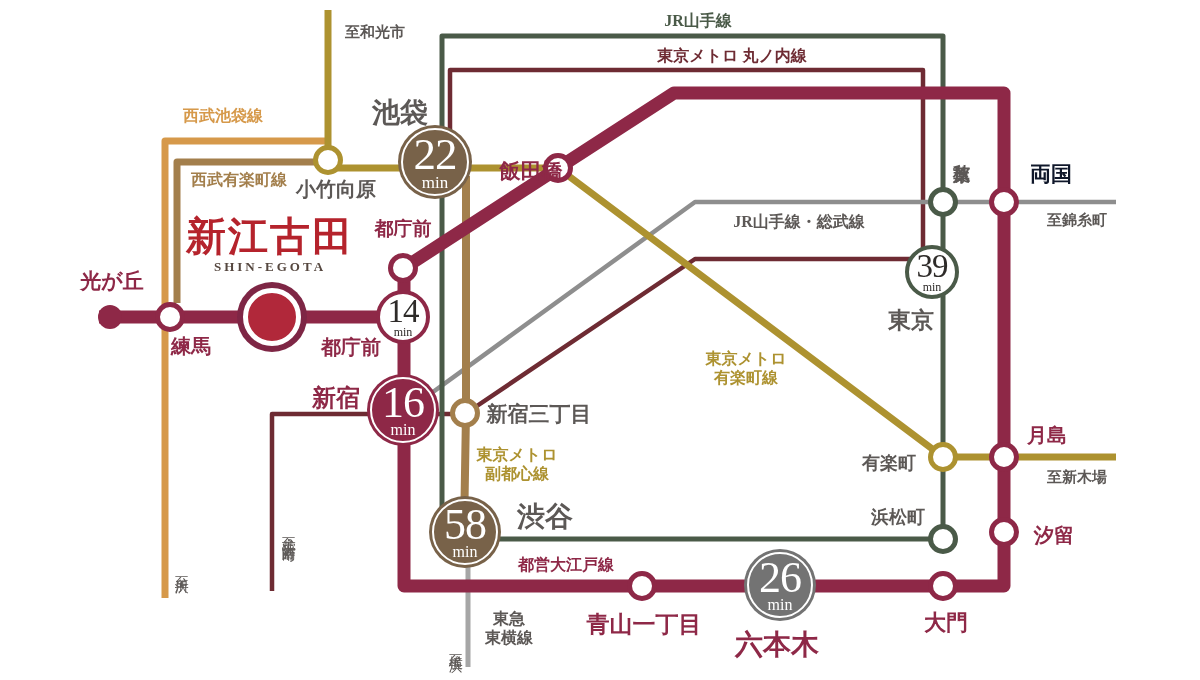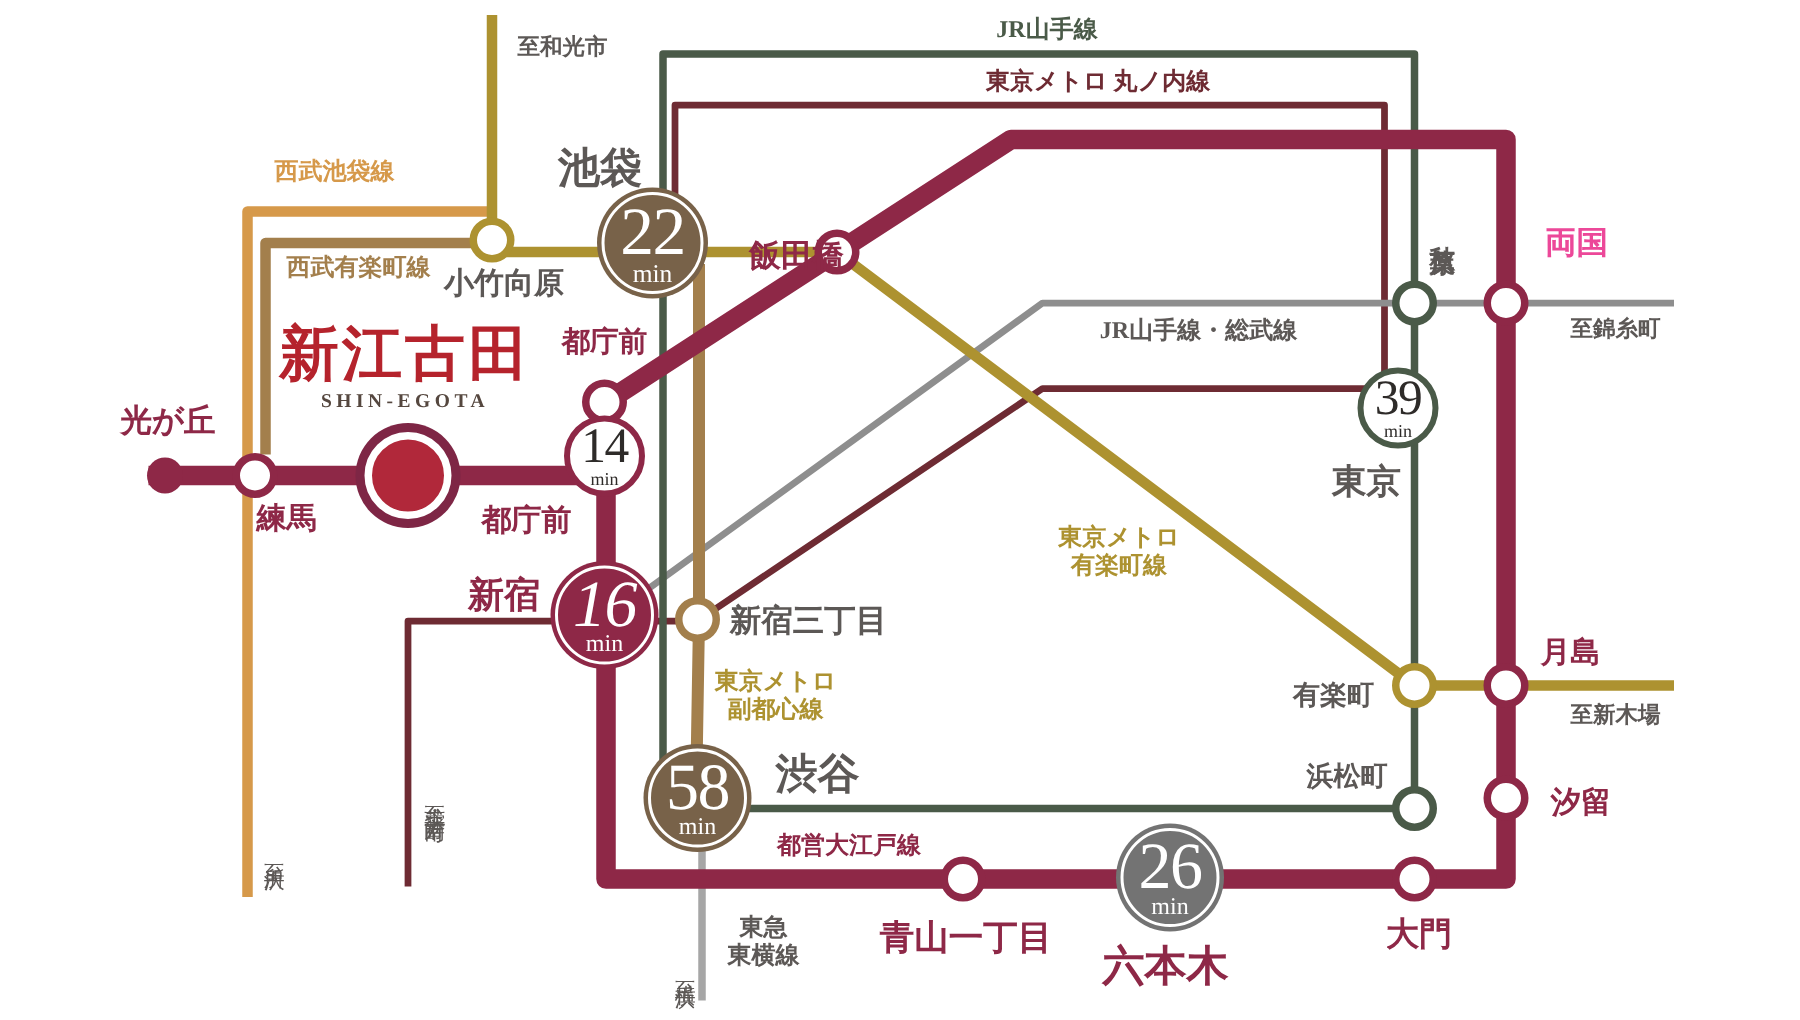--- a/index.html
+++ b/index.html
@@ -80,27 +80,27 @@
     <div class="dot" style="left: 1004px; top: 457px; width: 30px; height: 30px; border-color: rgb(142, 40, 71);"></div>
     <div class="dot" style="left: 943px; top: 539px; width: 30px; height: 30px; border-color: rgb(74, 90, 72);"></div>
     <div class="dot" style="left: 1004px; top: 532px; width: 30px; height: 30px; border-color: rgb(142, 40, 71);"></div>
     <div class="dot" style="left: 943px; top: 586px; width: 30px; height: 30px; border-color: rgb(142, 40, 71);"></div>
     <div class="dot" style="left: 642px; top: 586px; width: 30px; height: 30px; border-color: rgb(142, 40, 71);"></div>
     <div class="badge filled" style="left: 435px; top: 162px; width: 74px; height: 74px; background: rgb(120, 98, 73);">
       <div class="badge-ring"></div>
       <div class="badge-num" style="font-size: 45px;">22</div>
       <div class="badge-min" style="font-size: 17px;">min</div>
     </div>
-    <div class="badge outline" style="left: 403px; top: 304px; width: 54px; height: 54px; border-color: rgb(142, 40, 71);">
+    <div class="badge outline" style="left: 403px; top: 317px; width: 54px; height: 54px; border-color: rgb(142, 40, 71);">
       <div class="badge-num" style="font-size: 33px;">14</div>
       <div class="badge-min" style="font-size: 12px;">min</div>
     </div>
     <div class="badge filled" style="left: 403px; top: 410px; width: 72px; height: 72px; background: rgb(142, 40, 71);">
       <div class="badge-ring"></div>
-      <div class="badge-num" style="font-size: 44px; font-style: italic;">16</div>
+      <div class="badge-num" style="font-size: 44px;">16</div>
       <div class="badge-min" style="font-size: 16px;">min</div>
     </div>
     <div class="badge filled" style="left: 465px; top: 532px; width: 72px; height: 72px; background: rgb(120, 98, 73);">
       <div class="badge-ring"></div>
       <div class="badge-num" style="font-size: 44px;">58</div>
       <div class="badge-min" style="font-size: 16px;">min</div>
     </div>
     <div class="badge filled" style="left: 780px; top: 585px; width: 72px; height: 72px; background: #737373;">
       <div class="badge-ring"></div>
       <div class="badge-num" style="font-size: 44px;">26</div>
@@ -112,21 +112,21 @@
     </div>
     <div class="lbl" style="left: 375px; top: 33px; font-size: 15px; color: rgb(92, 88, 86); font-weight: 700;">至和光市</div>
     <div class="lbl" style="left: 698px; top: 21px; font-size: 16px; color: rgb(74, 90, 72); font-weight: 700;">JR山手線</div>
     <div class="lbl" style="left: 698px; top: 56px; font-size: 16px; color: rgb(110, 43, 51); font-weight: 700; margin-left: 34px;">東京メトロ 丸ノ内線</div>
     <div class="lbl" style="left: 223px; top: 116px; font-size: 16px; color: rgb(214, 153, 74); font-weight: 700;">西武池袋線</div>
     <div class="lbl" style="left: 400px; top: 113px; font-size: 28px; color: rgb(92, 88, 86); font-weight: 700;">池袋</div>
     <div class="lbl" style="left: 531px; top: 131px; font-size: 21px; color: rgb(142, 40, 71); font-weight: 700; margin-top: 40px;">飯田橋</div>
     <div class="lbl" style="left: 239px; top: 180px; font-size: 16px; color: rgb(163, 127, 76); font-weight: 700;">西武有楽町線</div>
     <div class="lbl" style="left: 336px; top: 190px; font-size: 20px; color: rgb(92, 88, 86); font-weight: 700;">小竹向原</div>
     <div class="lbl v" style="left: 961px; top: 153px; font-size: 17px; color: rgb(92, 88, 86); font-weight: 700;">秋葉原</div>
-    <div class="lbl" style="left: 1051px; top: 162px; font-size: 21px; color: #ec4899; font-weight: 700;">両国</div>
+    <div class="lbl" style="left: 1051px; top: 174px; font-size: 21px; color: #0f172a; font-weight: 700;">両国</div>
     <div class="lbl" style="left: 1077px; top: 221px; font-size: 15px; color: rgb(92, 88, 86); font-weight: 700;">至錦糸町</div>
     <div class="lbl" style="left: 799px; top: 222px; font-size: 16px; color: rgb(92, 88, 86); font-weight: 700;">JR山手線・総武線</div>
     <div class="lbl" style="left: 403px; top: 229px; font-size: 19px; color: rgb(142, 40, 71); font-weight: 700;">都庁前</div>
     <div class="lbl" style="left: 911px; top: 321px; font-size: 23px; color: rgb(92, 88, 86); font-weight: 700;">東京</div>
     <div class="lbl" style="left: 112px; top: 281px; font-size: 21px; color: rgb(142, 40, 71); font-weight: 700;">光が丘</div>
     <div class="lbl" style="left: 191px; top: 347px; font-size: 20px; color: rgb(142, 40, 71); font-weight: 700;">練馬</div>
     <div class="lbl" style="left: 351px; top: 348px; font-size: 20px; color: rgb(142, 40, 71); font-weight: 700;">都庁前</div>
     <div class="lbl" style="left: 746px; top: 369px; font-size: 16px; color: rgb(173, 146, 48); font-weight: 700;">東京メトロ
 有楽町線</div>
     <div class="lbl" style="left: 336px; top: 398px; font-size: 24px; color: rgb(142, 40, 71); font-weight: 700;">新宿</div>

